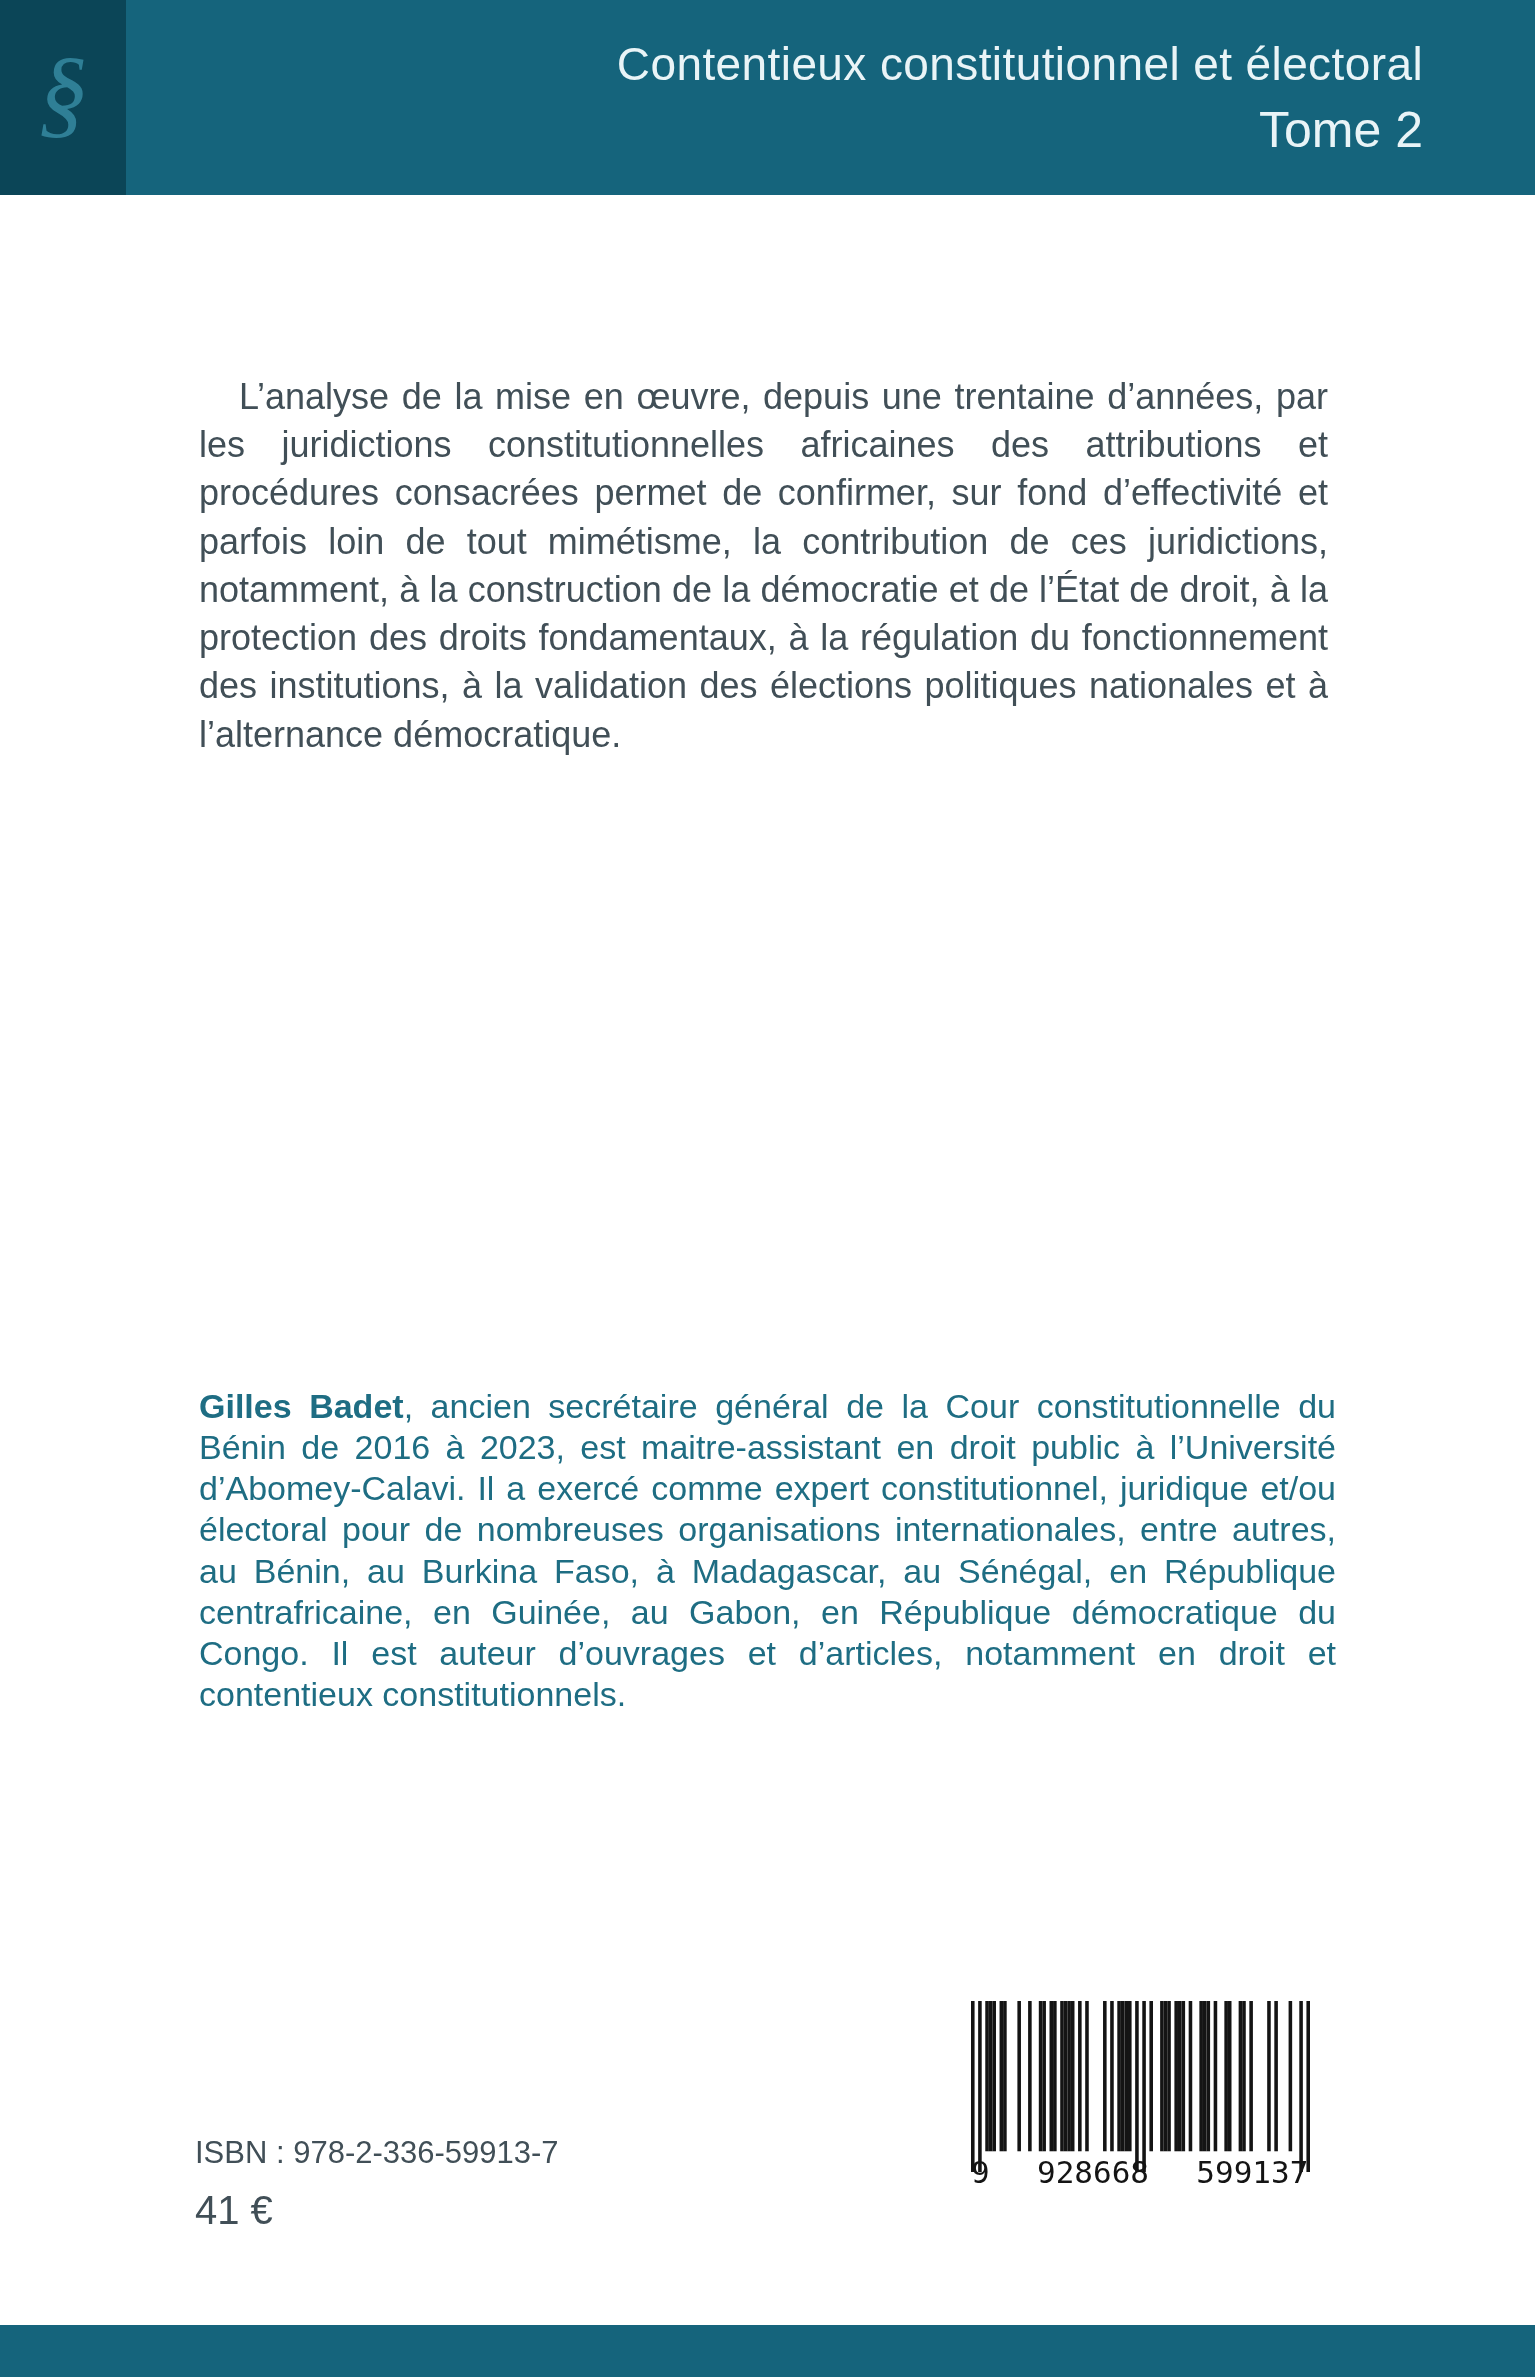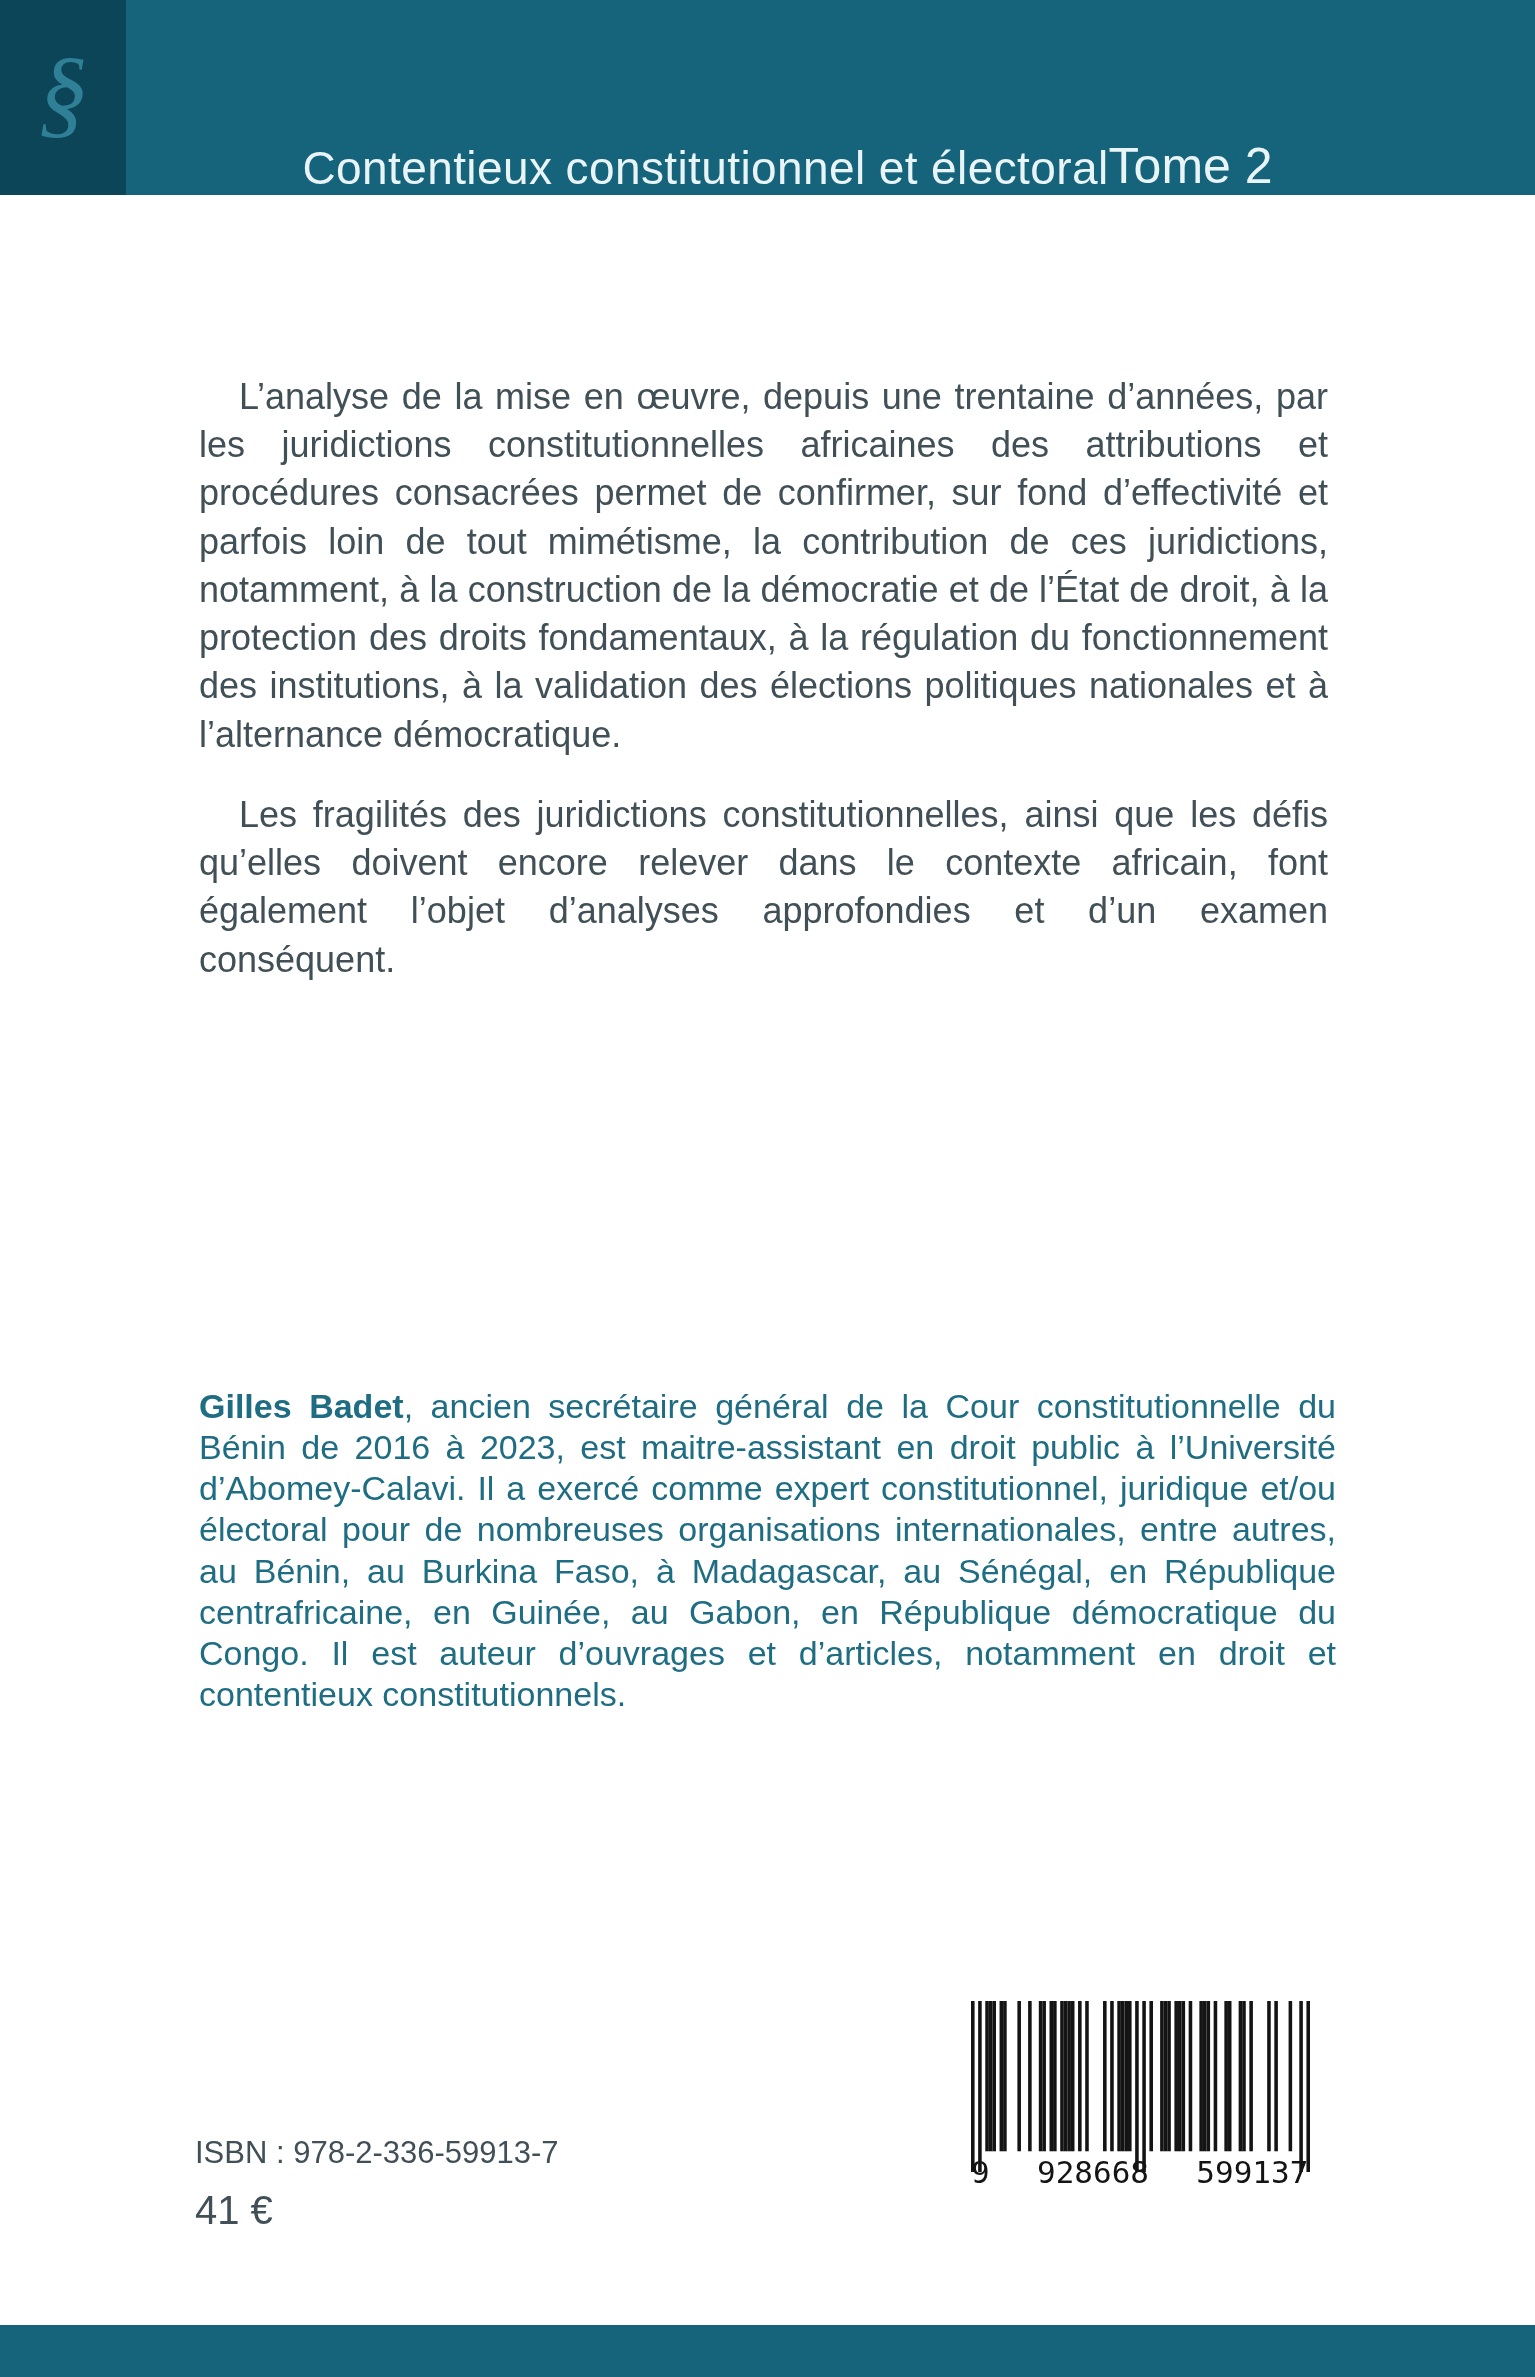--- a/index.html
+++ b/index.html
@@ -35,23 +35,23 @@
   .corner span{
     color:var(--teal_glyph);
     font-family:"Liberation Serif", serif;
     font-style:italic;
     font-size:99px;
     line-height:1;
     transform:translateY(-5px);
   }
   .titles{
     flex:1;
-    display:flex; flex-direction:row;
+    display:flex; flex-direction:column;
     justify-content:center; align-items:flex-end;
-    padding-right:86px;
+    padding-right:112px;
     color:var(--header_text);
   }
   .title{ font-size:46px; font-weight:400; letter-spacing:0.4px; }
   .subtitle{ font-size:50px; margin-top:10px; }
 
   
   .body-text{
     position:absolute; left:199px; right:199px; top:373px;
     color:var(--body_text);
     font-size:36px; line-height:1.34;
@@ -107,21 +107,20 @@
       <span>§</span>
     </div>
     <div class="titles">
       <div class="title">Contentieux constitutionnel et électoral</div>
       <div class="subtitle">Tome 2</div>
     </div>
   </header>
 
   <section class="body-text">
     <p>L’analyse de la mise en œuvre, depuis une trentaine d’années, par les juridictions constitutionnelles africaines des attributions et procédures consacrées permet de confirmer, sur fond d’effectivité et parfois loin de tout mimétisme, la contribution de ces juridictions, notamment, à la construction de la démocratie et de l’État de droit, à la protection des droits fondamentaux, à la régulation du fonctionnement des institutions, à la validation des élections politiques nationales et à l’alternance démocratique.</p>
-    <p>Les fragilités des juridictions constitutionnelles, ainsi que les défis qu’elles doivent encore relever dans le contexte africain, font également l’objet d’analyses approfondies et d’un examen conséquent.</p>
   </section>
 
   <section class="bio"><span class="bio-author">Gilles Badet</span><span>, ancien secrétaire général de la Cour constitutionnelle du Bénin de 2016 à 2023, est maitre-assistant en droit public à l’Université d’Abomey-Calavi. Il a exercé comme expert constitutionnel, juridique et/ou électoral pour de nombreuses organisations internationales, entre autres, au Bénin, au Burkina Faso, à Madagascar, au Sénégal, en République centrafricaine, en Guinée, au Gabon, en République démocratique du Congo. Il est auteur d’ouvrages et d’articles, notamment en droit et contentieux constitutionnels.</span></section>
 
   <div class="isbn">ISBN : 978-2-336-59913-7</div>
   <div class="price">41 €</div>
 
   <div class="barcode">
     <svg viewBox="0 0 95 66" preserveAspectRatio="none">
       <g fill="#141414">

